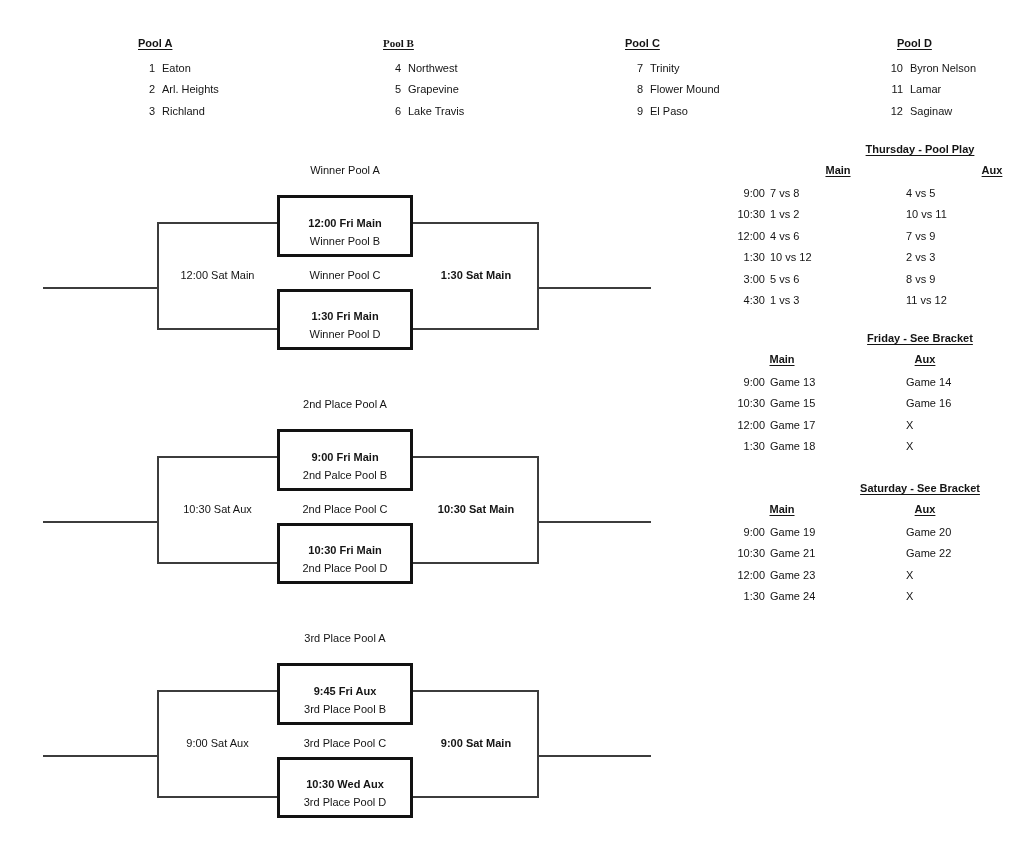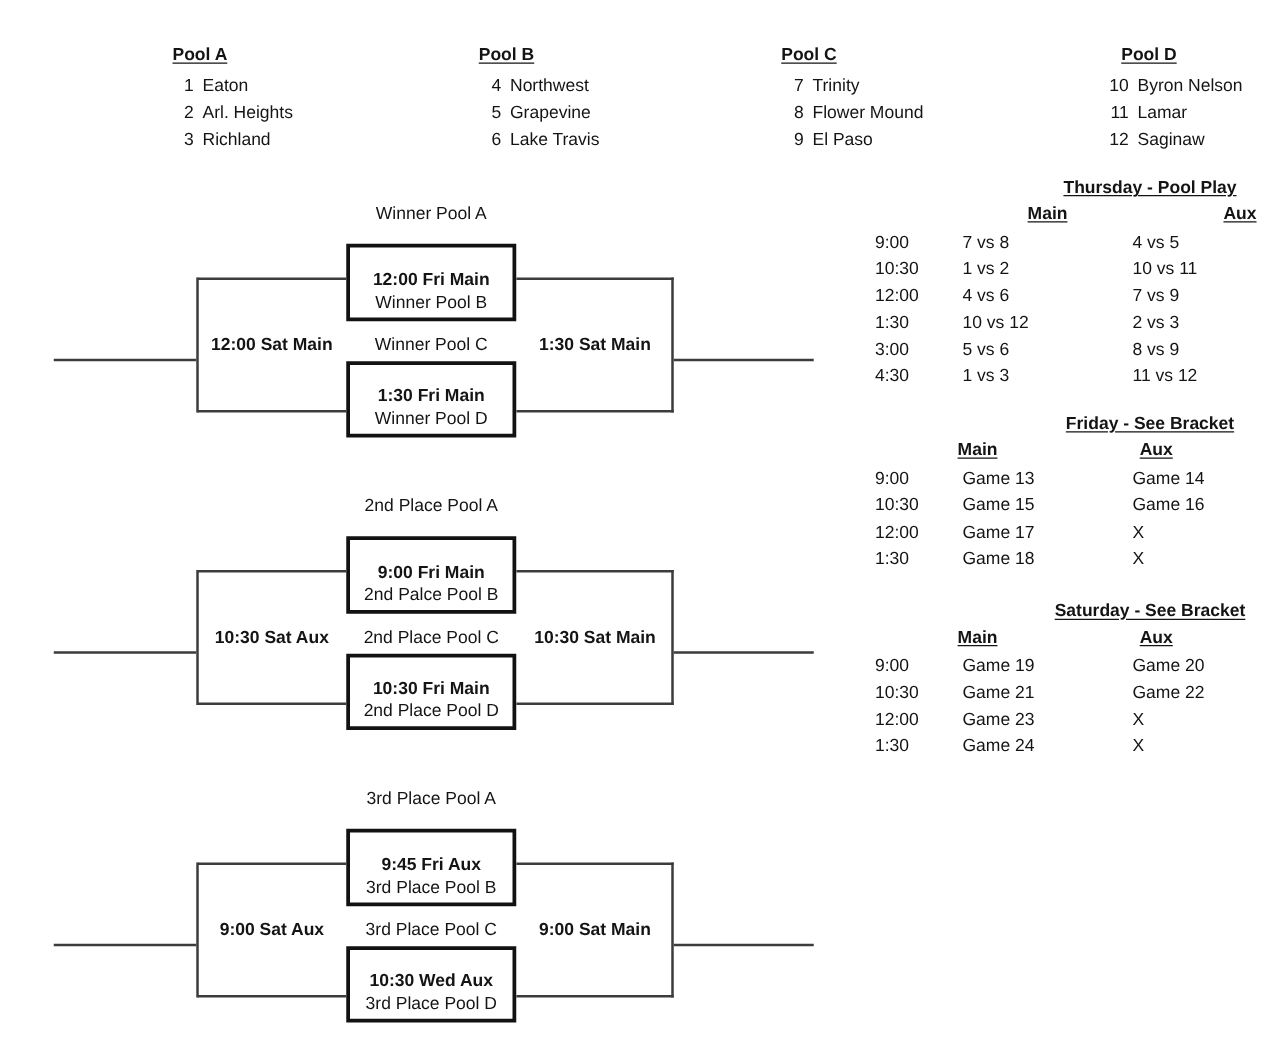--- a/index.html
+++ b/index.html
@@ -1,52 +1,52 @@
 <!DOCTYPE html>
 <html><head>
 <meta charset="utf-8">
 <style>
   html,body { margin:0; padding:0; background:#ffffff; }
   .page {
     position:relative; width:1024px; height:842px; background:#ffffff;
-    font-family:"Liberation Sans", sans-serif; font-size:14px; color:#141414;
+    font-family:"Liberation Sans", sans-serif; font-size:11px; color:#141414;
     overflow:hidden;
   }
 
   
   .pool { position:absolute; top:35px; }
   .pool-header {
     font-weight:bold; text-decoration:underline; text-underline-offset:2px;
     line-height:17px; margin-bottom:6px; white-space:nowrap;
   }
   .pool-row { display:flex; line-height:21.3px; white-space:nowrap; }
   .pool-num { text-align:right; margin-right:7px; }
   .pool-a { left:130px; } .pool-a .pool-num { width:25px; } .pool-a .pool-header { margin-left:8px; }
-  .pool-b { left:375px; } .pool-b .pool-num { width:26px; } .pool-b .pool-header { margin-left:8px; }
+  .pool-b { left:375px; } .pool-b .pool-num { width:26px; } .pool-b .pool-header { margin-left:8px;font-family:Liberation Serif, serif; }
   .pool-c { left:617px; } .pool-c .pool-num { width:26px; } .pool-c .pool-header { margin-left:8px; }
   .pool-d { left:877px; } .pool-d .pool-num { width:26px; } .pool-d .pool-header { margin-left:20px; }
 
   
   .bracket { position:absolute; left:0; width:828px; height:192px;padding-left:20px; }
   .hline { position:absolute; height:2px; background:#3c3c3c; }
   .vline { position:absolute; width:2px;  background:#3c3c3c; }
   .stub-tl { left:158px; top:60px;  width:119px; }
   .stub-tr { left:413px; top:60px;  width:126px; }
   .stub-bl { left:158px; top:166px; width:119px; }
   .stub-br { left:413px; top:166px; width:126px; }
   .vert-l  { left:157px; top:60px;  height:108px; }
   .vert-r  { left:537px; top:60px;  height:108px; }
   .feed-l  { left:43px;  top:125px; width:114px; }
   .feed-r  { left:539px; top:125px; width:112px; }
   .seed-top {
     position:absolute; left:277px; top:0; width:136px;
     text-align:center; line-height:16px; white-space:nowrap;
   }
   .label-row { position:absolute; top:105px; line-height:16px; text-align:center; white-space:nowrap; }
-  .label-left  { left:158px; width:119px; font-weight:bold; }
+  .label-left  { left:158px; width:119px; font-weight:normal; }
   .label-mid   { left:277px; width:136px; }
   .label-right { left:413px; width:126px; font-weight:bold; }
   .gamebox {
     position:absolute; left:277px; width:136px; box-sizing:border-box;
     border:3px solid #121212; background:#ffffff;
     display:flex; flex-direction:column; justify-content:flex-end; align-items:center;
     padding-bottom:4px;
   }
   .gamebox.top    { top:33px;  height:62px; }
   .gamebox.bottom { top:127px; height:61px; }
@@ -64,21 +64,21 @@
     position:absolute; top:21px; transform:translateX(-50%);
     font-weight:bold; text-decoration:underline; text-underline-offset:2px;
     line-height:16px; white-space:nowrap;
   }
   .sched.thu .head.main { left:138px; }
   .sched.thu .head.aux  { left:292px; }
   .sched.fs  .head.main { left:82px; }
   .sched.fs  .head.aux  { left:225px; }
   .sched .rows { position:absolute; top:42px; left:0; width:100%; }
   .sched .row { display:grid; grid-template-columns:65px 141px auto; line-height:21.4px; }
-  .sched .row .t { text-align:left; white-space:nowrap; }
+  .sched .row .t { text-align:right; white-space:nowrap; }
   .sched .row .m { padding-left:5px; white-space:nowrap; }
   .sched .row .a { white-space:nowrap; }
 </style>
 </head>
 <body>
 
 <div class="page">
 
   <div class="pool pool-a">
     <div class="pool-header">Pool A</div>

